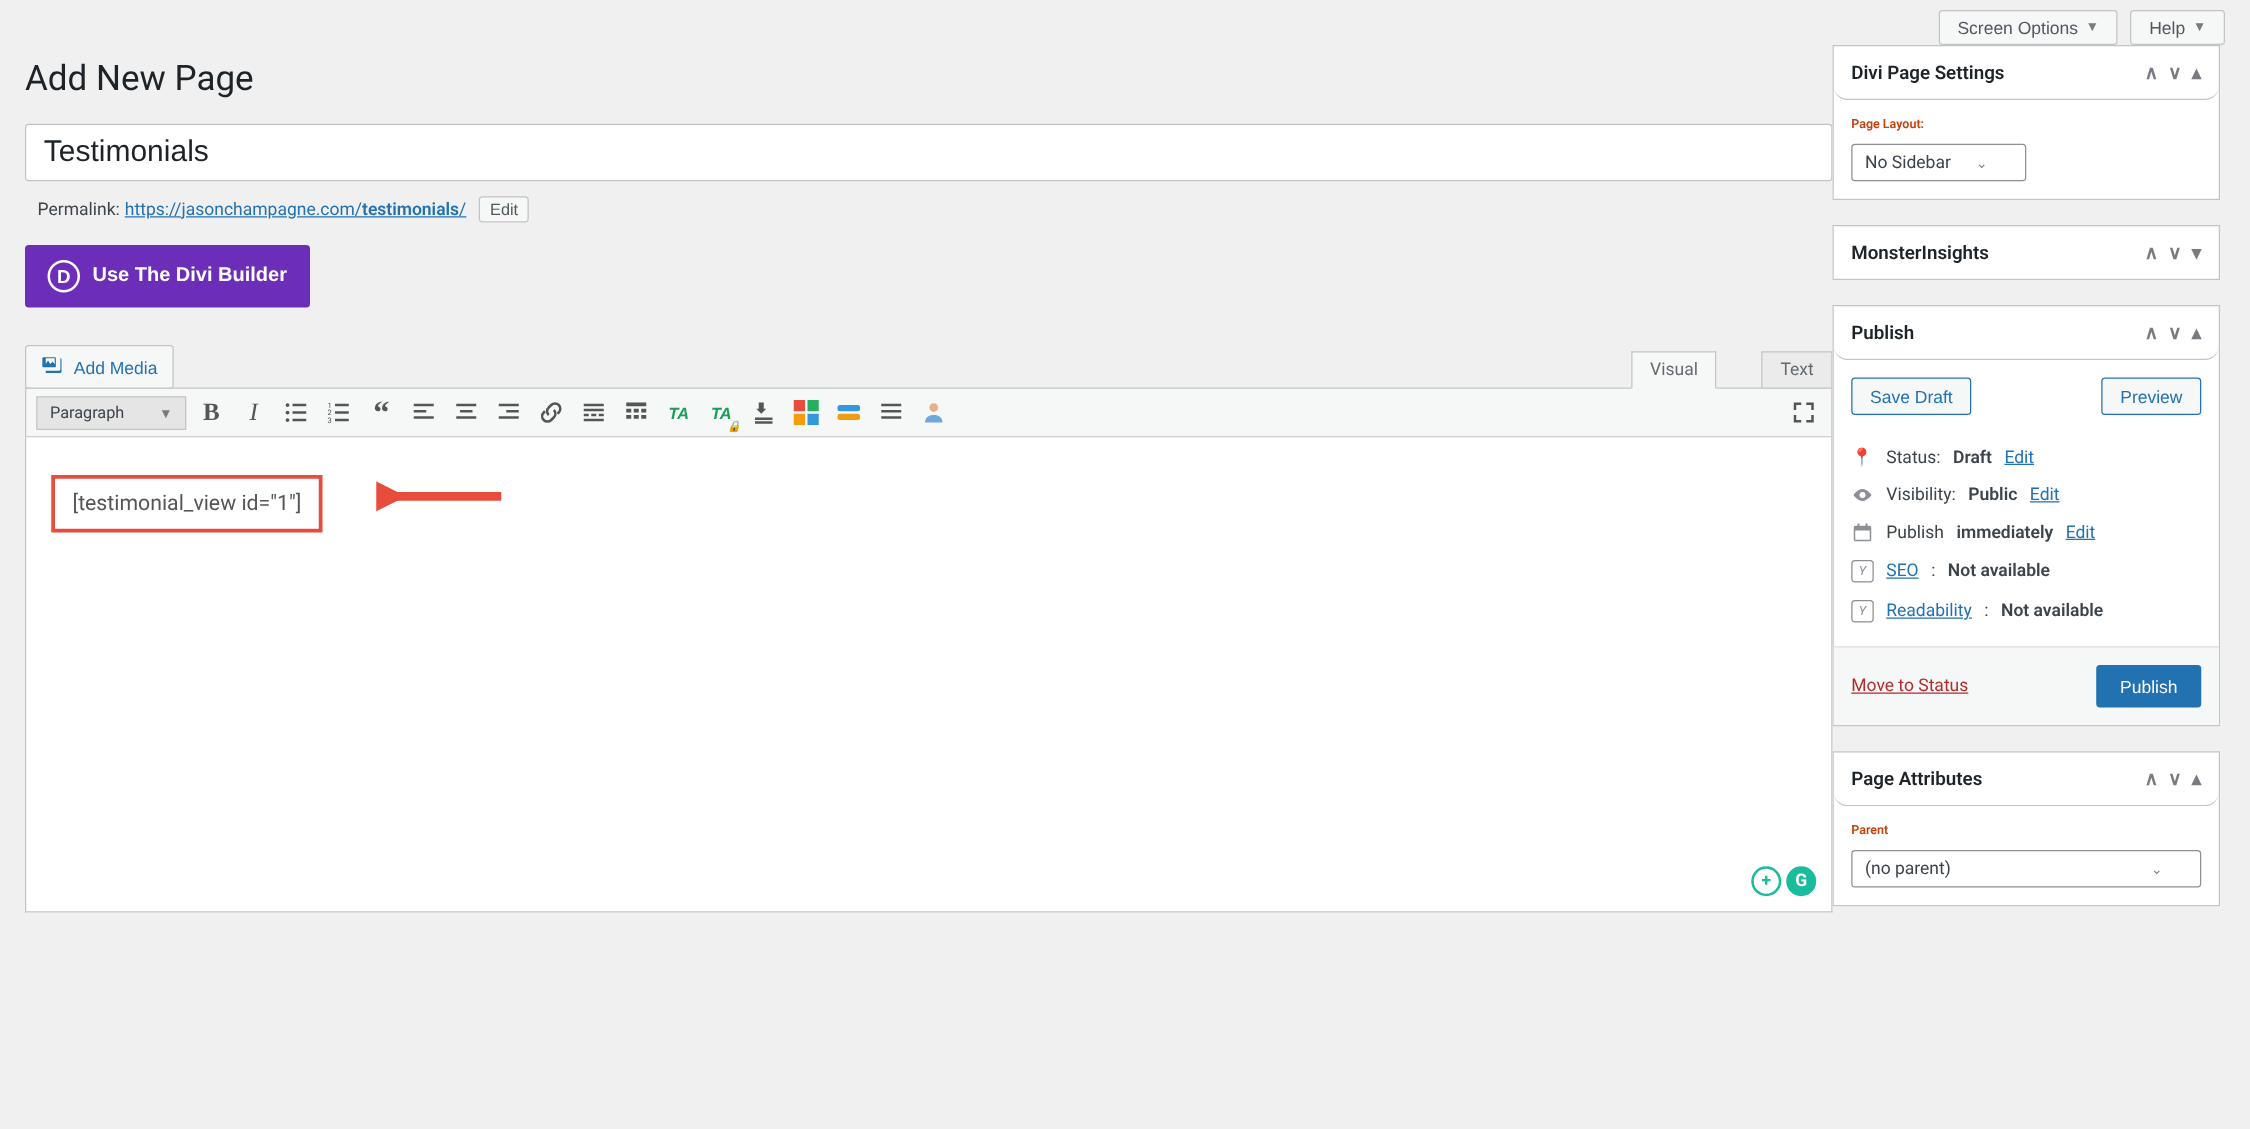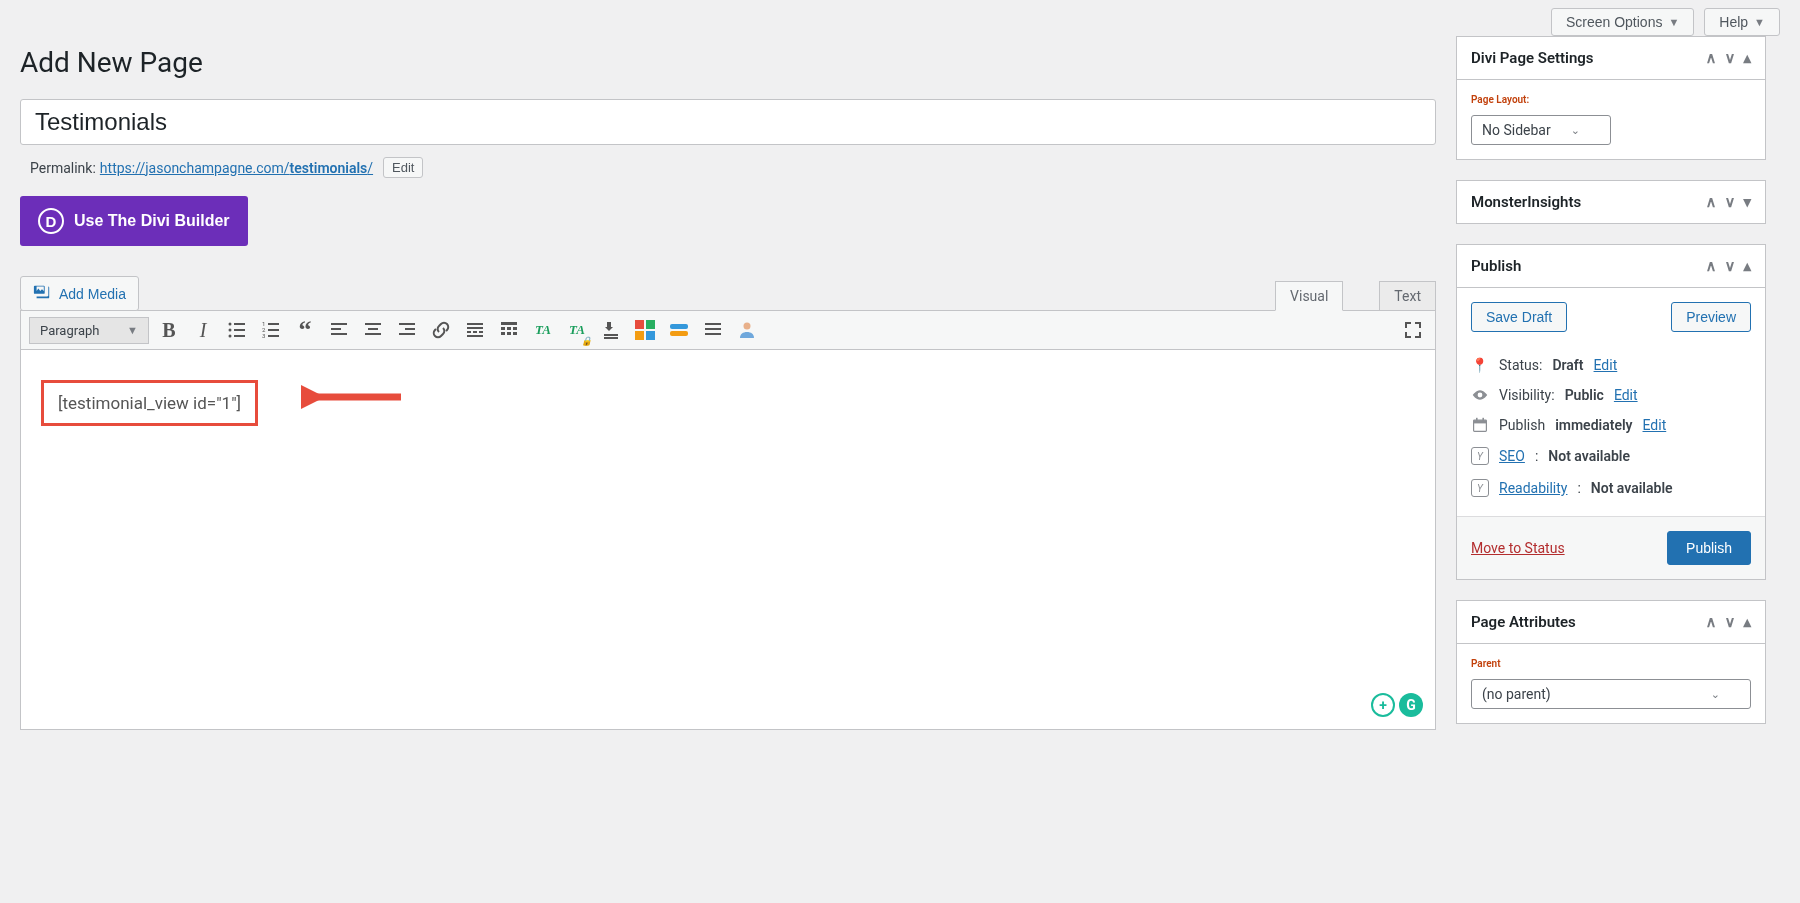--- a/index.html
+++ b/index.html
@@ -1,17 +1,17 @@
 <!DOCTYPE html>
 <html><head>
 <meta charset="utf-8">
 <style>
 * { box-sizing: border-box; margin: 0; padding: 0; }
 body { font-family: -apple-system, BlinkMacSystemFont, "Segoe UI", Roboto, sans-serif; background: #f0f0f1; color: #3c434a; font-size: 14px; }
-.wrap { padding: 0 34px 20px 20px; display: flex; gap: 20px; }
+.wrap { padding: 0 24px 20px 20px; display: flex; }
 .main-col { flex: 1; }
 .side-col { width: 310px; }
 .top-bar { display: flex; justify-content: flex-end; gap: 10px; padding: 8px 20px 0 0; }
 .top-btn { background: #f6f7f7; border: 1px solid #c3c4c7; border-radius: 3px; padding: 5px 14px; font-size: 14px; color: #50575e; cursor: pointer; display: inline-flex; align-items: center; gap: 6px; }
 .page-title { font-size: 28px; font-weight: 400; color: #1d2327; margin: 10px 0 20px 0; }
 .title-input { width: 100%; font-size: 24px; padding: 8px 14px; border: 1px solid #c3c4c7; border-radius: 3px; background: #fff; color: #1d2327; }
 .permalink-row { margin: 12px 0 18px 10px; font-size: 14px; display: flex; align-items: center; gap: 4px; }
 .permalink-row a { color: #2271b1; text-decoration: underline; }
 .permalink-row .slug { font-weight: 600; }
 .small-btn { border: 1px solid #c3c4c7; background: #f6f7f7; border-radius: 3px; padding: 2px 8px; font-size: 13px; color: #50575e; cursor: pointer; margin-left: 6px; }
@@ -26,39 +26,39 @@
 .para-select { border: 1px solid #c3c4c7; background: #e5e5e5; padding: 5px 10px; font-size: 13px; width: 120px; display: flex; justify-content: space-between; align-items: center; cursor: pointer; }
 .tb-btn { width: 28px; height: 28px; display: inline-flex; align-items: center; justify-content: center; cursor: pointer; color: #555; font-size: 16px; }
 .tb-btn svg { width: 20px; height: 20px; }
 .editor-body { background: #fff; border: 1px solid #c3c4c7; border-top: none; min-height: 380px; padding: 30px 20px; position: relative; font-size: 17px; color: #555; }
 .shortcode-box { border: 3px solid #e74c3c; padding: 10px 14px; display: inline-block; }
 .arrow-svg { position: absolute; left: 280px; top: 32px; }
 .grammarly { position: absolute; right: 12px; bottom: 12px; display: flex; gap: 4px; }
 .g-circle { width: 24px; height: 24px; border-radius: 50%; display: inline-flex; align-items: center; justify-content: center; font-weight: bold; font-size: 14px; }
 .editor-footer { background: #f6f7f7; border: 1px solid #c3c4c7; border-top: none; padding: 8px 12px; display: flex; justify-content: space-between; font-size: 13px; color: #646970; }
 .panel { background: #fff; border: 1px solid #c3c4c7; margin-bottom: 20px; }
-.panel-head { padding: 12px 14px; font-size: 15px; font-weight: 600; color: #1d2327; border-bottom: 1px solid #c3c4c7; display: flex; justify-content: space-between; align-items: center; cursor: pointer; }
+.panel-head { padding: 12px 14px; font-size: 15px; font-weight: 600; color: #1d2327; border-bottom: 1px solid #c3c4c7; display: flex; justify-content: space-between; align-items: center; cursor: pointer; border-radius: 11px; }
 .panel-head.no-border { border-bottom: none; }
 .panel-icons { display: flex; gap: 8px; color: #787c82; }
 .panel-body { padding: 14px; }
 .panel-label { font-weight: 600; font-size: 10px; margin-bottom: 10px; color: #c2410c; }
 .select-box { border: 1px solid #8c8f94; border-radius: 3px; padding: 6px 30px 6px 10px; font-size: 14px; background: #fff; position: relative; display: inline-flex; align-items: center; min-width: 130px; justify-content: space-between; gap: 20px; cursor: pointer; }
 .select-full { width: 100%; }
 .pub-row { display: flex; justify-content: space-between; margin-bottom: 18px; }
 .wp-btn { background: #f6f7f7; border: 1px solid #2271b1; color: #2271b1; border-radius: 3px; padding: 6px 14px; font-size: 14px; cursor: pointer; }
 .wp-btn-primary { background: #2271b1; border: 1px solid #2271b1; color: #fff; border-radius: 3px; padding: 8px 18px; font-size: 14px; font-weight: 500; cursor: pointer; }
 .meta-line { display: flex; align-items: center; gap: 10px; padding: 7px 0; font-size: 14px; color: #3c434a; }
 .meta-icon { width: 18px; color: #8c8f94; display: inline-flex; justify-content: center; }
 .meta-line a { color: #2271b1; text-decoration: underline; }
 .meta-line .bold { font-weight: 600; }
 .pub-footer { border-top: 1px solid #dcdcde; margin: 12px -14px -14px -14px; padding: 14px; display: flex; justify-content: space-between; align-items: center; background: #f6f7f7; }
 .trash-link { color: #b32d2e; text-decoration: underline; cursor: pointer; }
 .chev { font-size: 11px; color: #787c82; }
 .fullscreen-icon { margin-left: auto; }
-.ta-green { color: #1a9e5c; font-weight: 700; font-size: 13px; font-family: Liberation Serif, serif; font-style: italic; }
+.ta-green { color: #1a9e5c; font-weight: 700; font-size: 13px; font-family: Liberation Sans, sans-serif; font-style: italic; }
 .colored-blocks { display: inline-grid; grid-template-columns: 9px 9px; grid-template-rows: 9px 9px; gap: 2px; }
 .colored-blocks span:nth-child(1){background:#e74c3c;} .colored-blocks span:nth-child(2){background:#27ae60;} .colored-blocks span:nth-child(3){background:#f39c12;} .colored-blocks span:nth-child(4){background:#3498db;}
 .pill-stack { display: inline-flex; flex-direction: column; gap: 2px; }
 .pill-stack span { width: 18px; height: 5px; border-radius: 2px; }
 </style>
 </head>
 <body>
 
 <div class="top-bar">
   <button class="top-btn">

